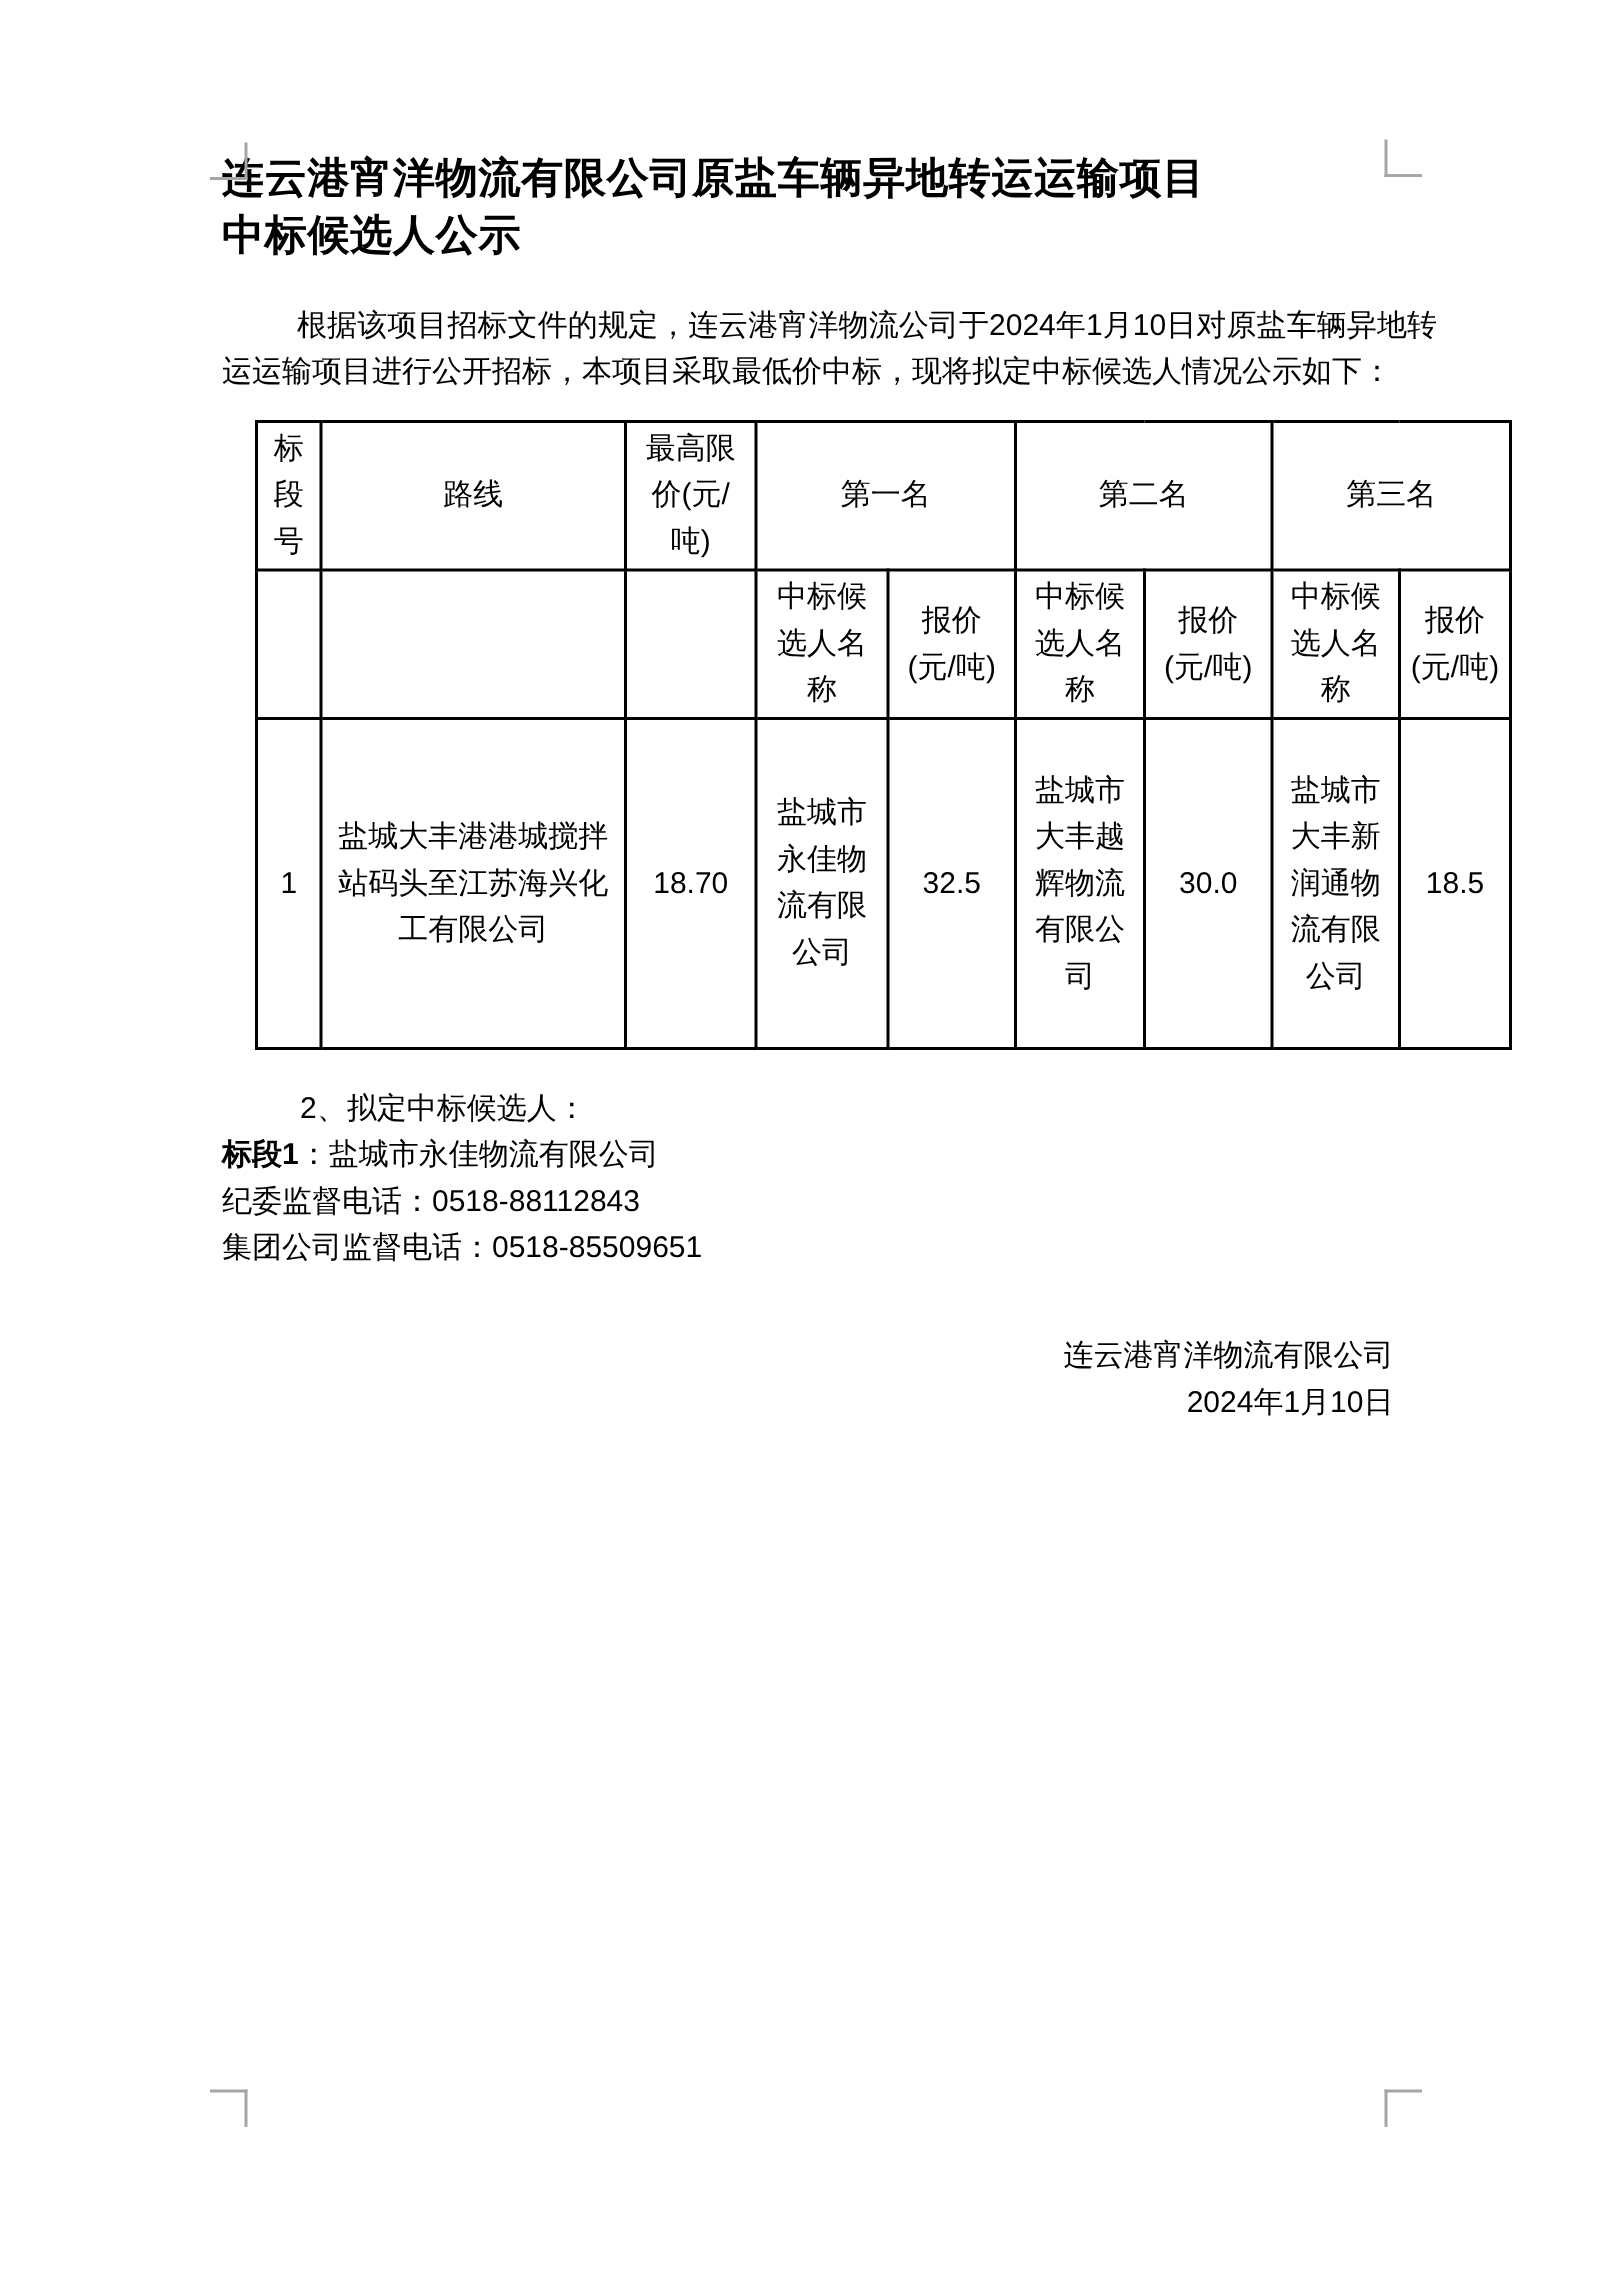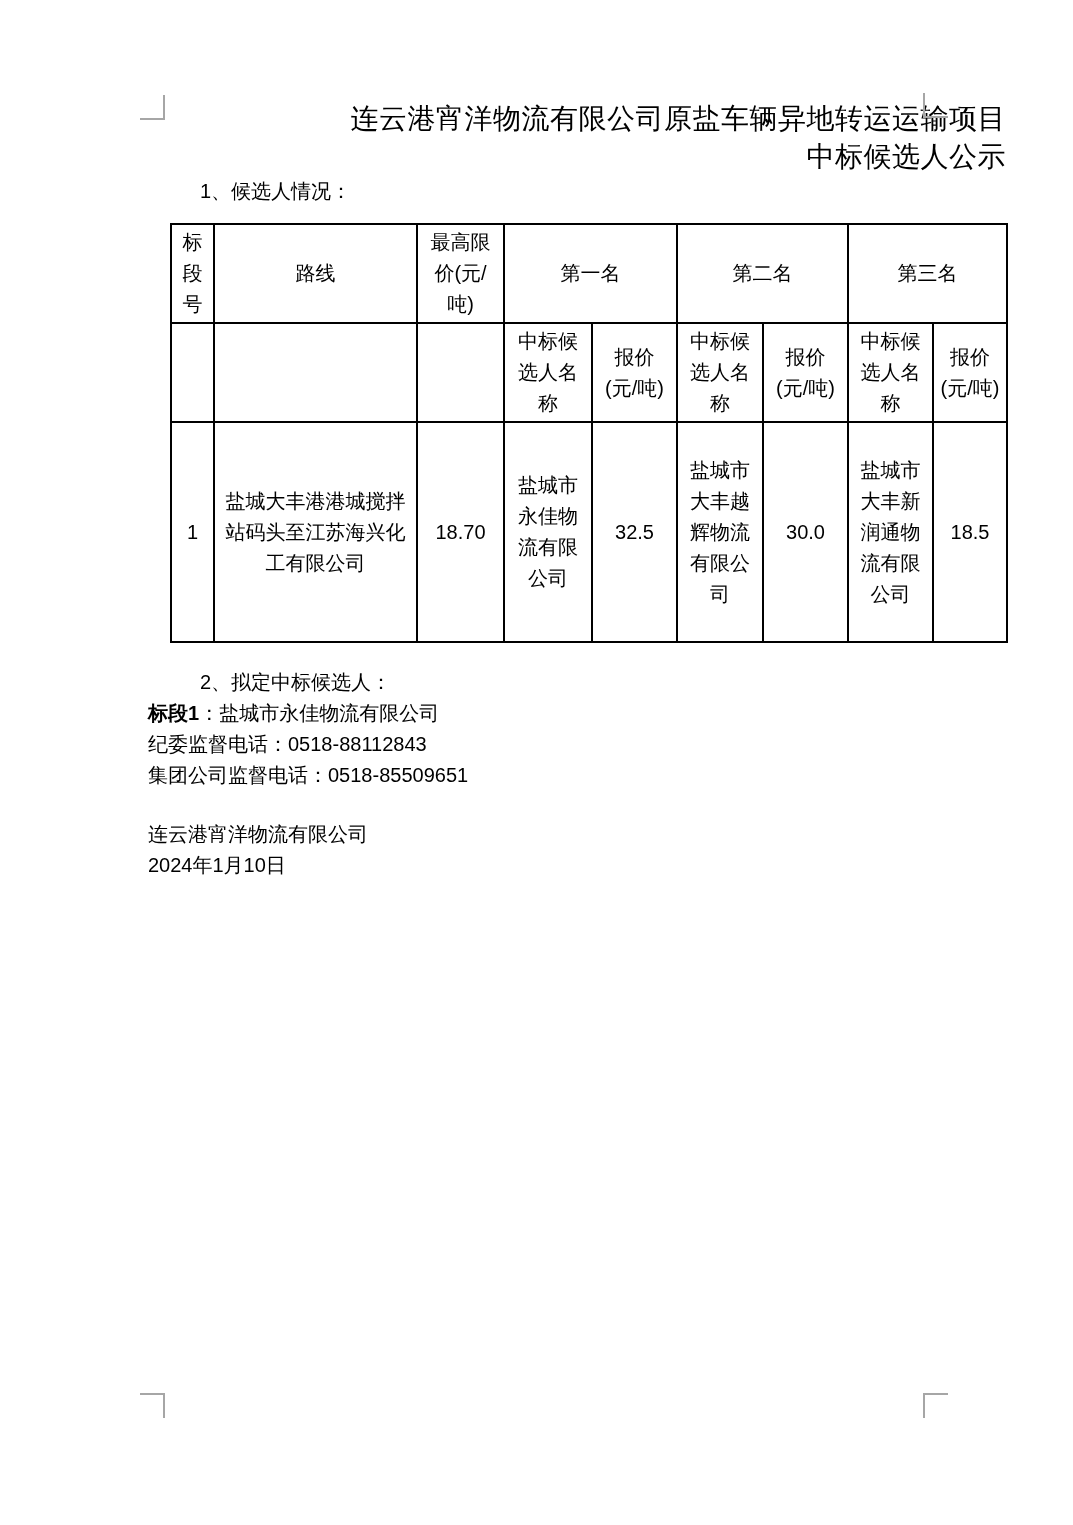--- a/index.html
+++ b/index.html
@@ -19,23 +19,23 @@
   }
 
   
   .mark { position: absolute; width: 25px; height: 25px; }
   .mark-tl { left: 140px; top: 95px;  border-right: 2px solid #a6a6a6; border-bottom: 2px solid #a6a6a6; }
   .mark-tr { left: 923px; top: 93px;  border-left: 2px solid #a6a6a6;  border-bottom: 2px solid #a6a6a6; }
   .mark-bl { left: 140px; top: 1393px; border-right: 2px solid #a6a6a6; border-top: 2px solid #a6a6a6; }
   .mark-br { left: 923px; top: 1393px; border-left: 2px solid #a6a6a6;  border-top: 2px solid #a6a6a6; }
 
   .title {
-    text-align: right;
+    text-align: left;
     font-size: 28px;
-    font-weight: normal;
+    font-weight: bold;
     line-height: 38px;
     letter-spacing: 0.5px;
   }
 
   p { font-size: 20px; line-height: 31px; }
 
   .intro {
     margin-top: 26px;
     text-indent: 50px;
     text-align: justify;
@@ -65,42 +65,42 @@
   td.c-route { padding: 2px 18px; }
 
   .section2 { margin-top: 24px; }
   .winner-line .lbl { font-weight: bold; }
   .notice {
     text-indent: 50px;
     text-align: justify;
     width: 810px;
   }
   .signature {
-    margin-top: 28px;
-    text-align: left;
+    margin-top: 41px;
+    text-align: right;
     padding-right: 77px;
   }
 </style>
 </head>
 <body>
 
 <div class="page">
 
   <div class="mark mark-tl"></div>
   <div class="mark mark-tr"></div>
   <div class="mark mark-bl"></div>
   <div class="mark mark-br"></div>
 
   <div class="title">
     <div>连云港宵洋物流有限公司原盐车辆异地转运运输项目</div>
     <div>中标候选人公示</div>
   </div>
 
+  <p class="intro">根据该项目招标文件的规定，连云港宵洋物流公司于2024年1月10日对原盐车辆异地转运运输项目进行公开招标，本项目采取最低价中标，现将拟定中标候选人情况公示如下：</p>
 
-  <p class="section-line">1、候选人情况：</p>
 
   <table class="candidates">
     <colgroup>
       <col style="width:43px">
         <col style="width:203px">
         <col style="width:87px">
       <col style="width:88px">
         <col style="width:85px">
       <col style="width:86px">
         <col style="width:85px">

